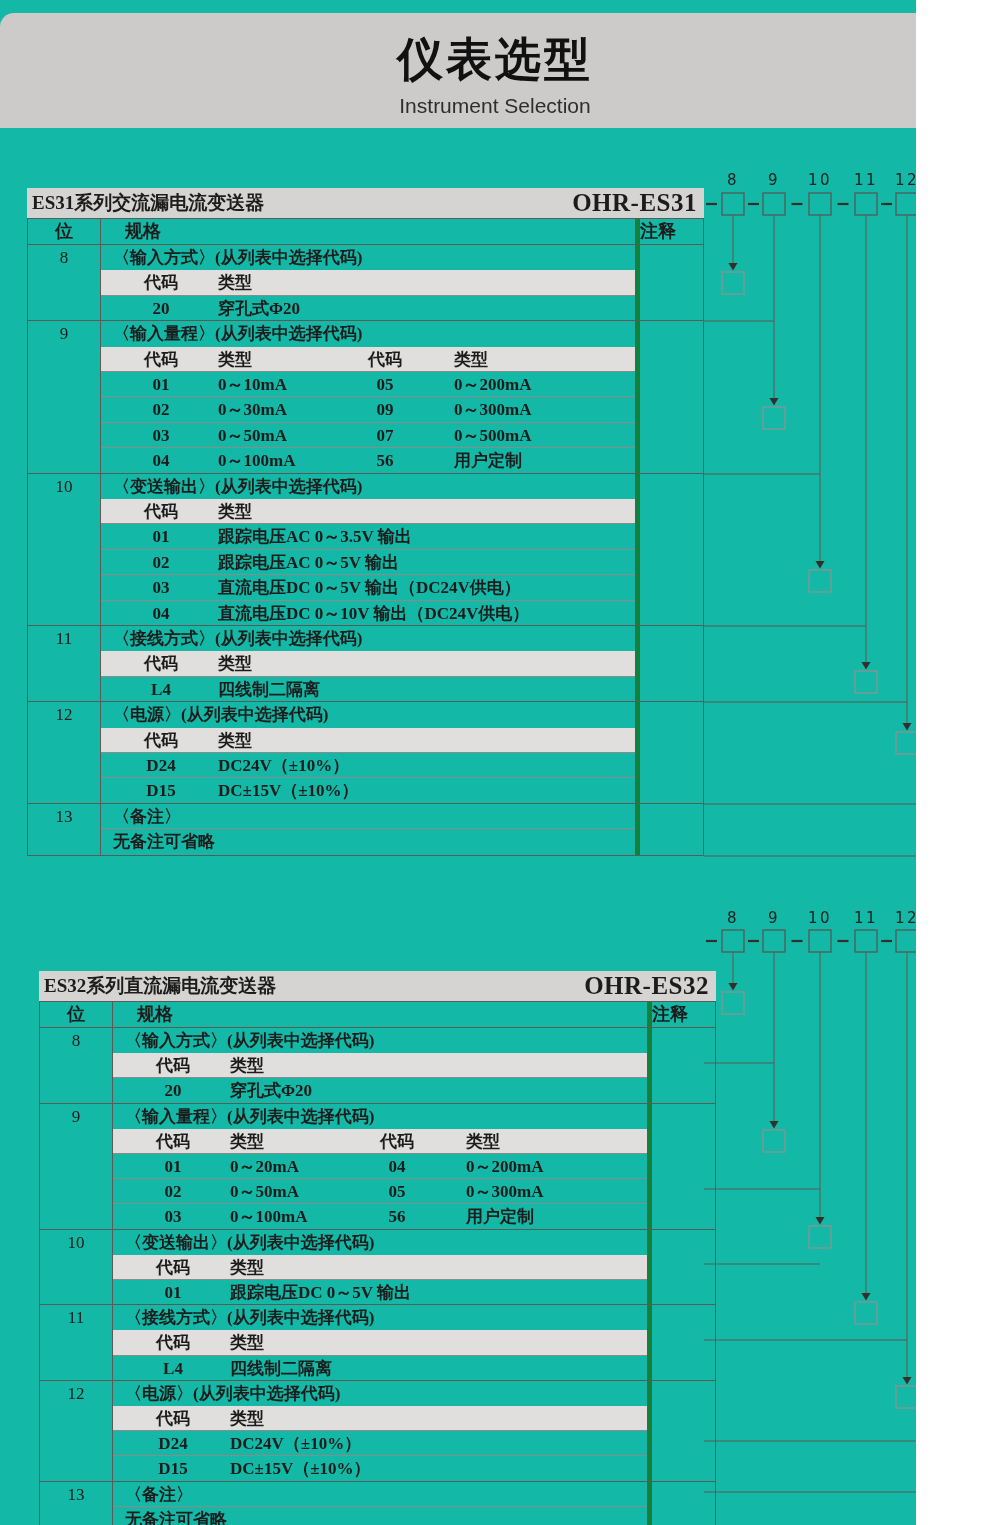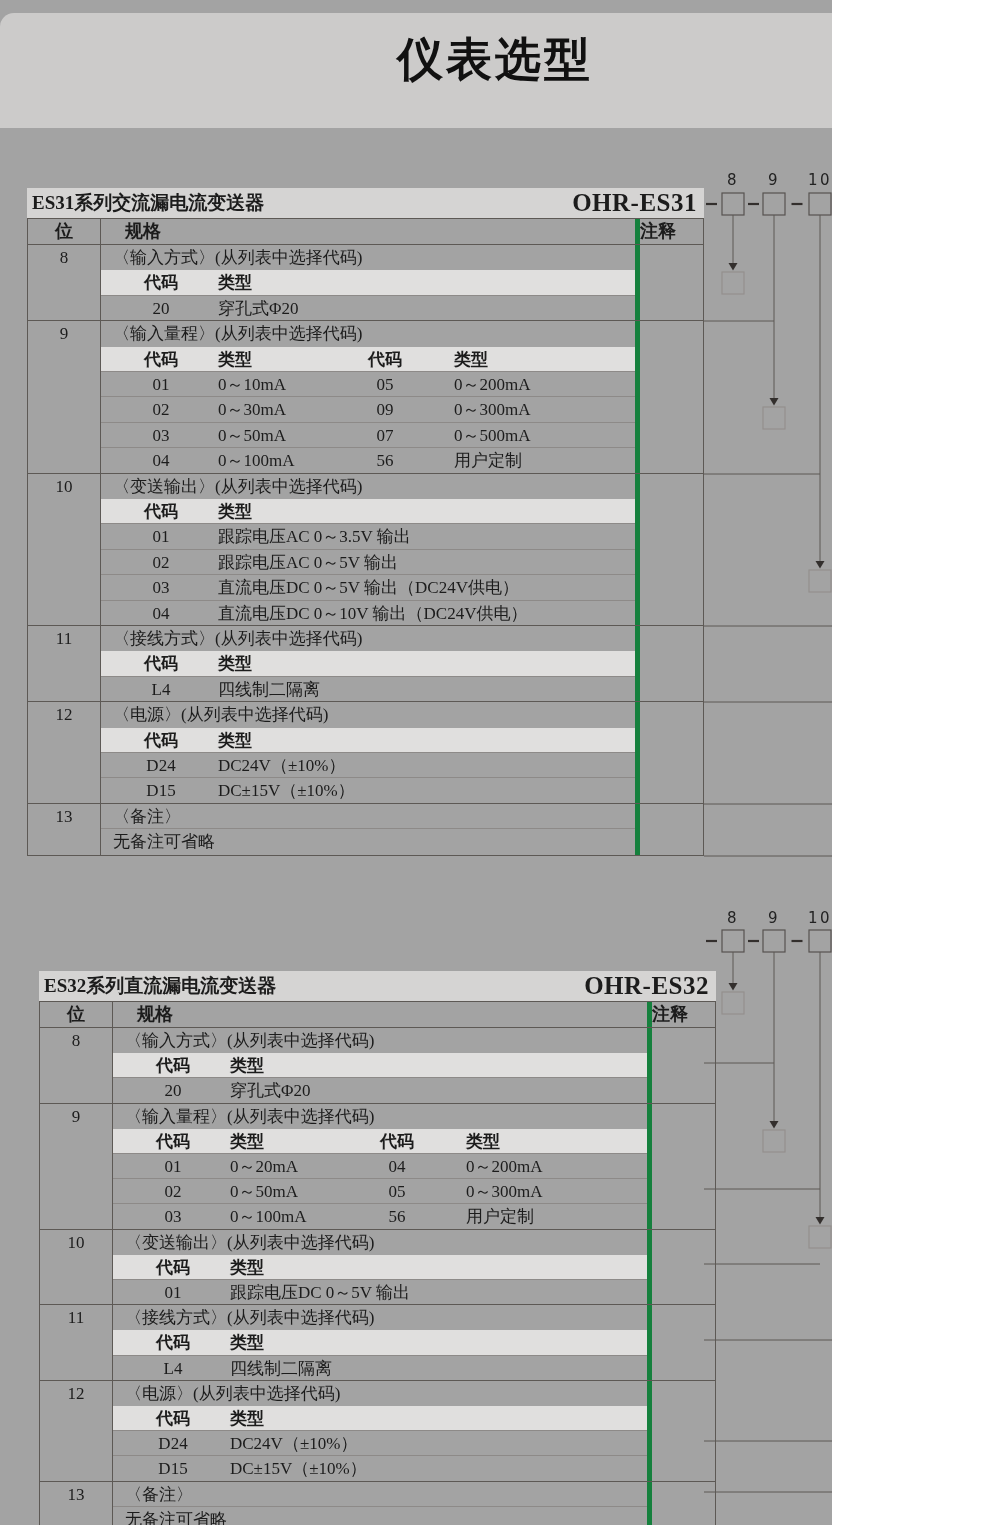--- a/index.html
+++ b/index.html
@@ -1,16 +1,16 @@
 <!DOCTYPE html>
 <html><head>
 <meta charset="utf-8">
 <style>
   html,body{margin:0;padding:0;}
-  .page{position:relative;width:832px;height:1525px;background:#a3a3a3;overflow:hidden;
+  .page{position:relative;width:916px;height:1525px;background:#14b8a6;overflow:hidden;
         font-family:"Liberation Serif","DejaVu Serif",serif;color:#1c1c1c;}
   
   .banner{position:absolute;top:13px;left:0;width:990px;height:115px;background:#cccbca;
           border-radius:14px 14px 0 0;text-align:center;}
   .banner-title{padding-top:16px;font-size:46px;font-weight:bold;letter-spacing:3px;color:#111;
                 font-family:"Liberation Sans","DejaVu Sans",sans-serif;}
   .banner-subtitle{margin-top:3px;font-size:21px;color:#2e2e2e;
                 font-family:"Liberation Sans","DejaVu Sans",sans-serif;}
   
   .table-block{position:absolute;left:27px;width:677px;}
@@ -19,41 +19,42 @@
   .t-title{position:absolute;left:5px;top:0;line-height:30px;font-size:19px;font-weight:bold;}
   .t-model{position:absolute;right:7px;top:0;line-height:30px;font-size:25px;font-weight:600;letter-spacing:.5px;}
   .t-table{border:1px solid #5d5955;}
   .t-headrow{display:flex;height:26px;line-height:25px;box-sizing:border-box;border-bottom:1px solid #5d5955;
              font-weight:bold;font-size:18px;}
   .c-pos{width:73px;box-sizing:border-box;border-right:1px solid #5d5955;text-align:center;flex:none;}
   .c-spec{width:539px;box-sizing:border-box;border-right:5px solid #15803d;position:relative;flex:none;}
   .c-note{width:63px;flex:none;}
   .c-spec.h{padding-left:24px;}
   .t-section{display:flex;box-sizing:border-box;border-bottom:1px solid #5d5955;overflow:hidden;}
-  .subrow{position:relative;box-sizing:border-box;font-size:17px;white-space:nowrap;}
+  .subrow{position:relative;box-sizing:border-box;font-size:17px;white-space:nowrap;font-weight:bold;}
   .subrow.gray{background:#e0dfde;border-bottom:1px solid #8d8a88;font-weight:bold;}
   .subrow.sep{border-bottom:1px solid #8d8a88;}
   .sr-title,.sr-plain{padding-left:12px;}
   .f-code{position:absolute;left:28px;width:64px;text-align:center;}
   .f-type{position:absolute;left:117px;}
   .f-code2{position:absolute;left:252px;width:64px;text-align:center;}
   .f-type2{position:absolute;left:353px;}
   
   svg.diagram{position:absolute;left:0;pointer-events:none;}
   #svg-es31{top:165px;} #svg-es32{top:905px;}
   .pos-label{font-family:"DejaVu Sans","Liberation Sans",sans-serif;font-size:15px;letter-spacing:2.5px;fill:#222;}
   .suffix{font-family:"Liberation Serif","DejaVu Serif",serif;font-size:16px;letter-spacing:6px;fill:#222;}
 </style>
 </head>
 <body>
 
 <div class="page">
 
   <header class="banner">
     <div class="banner-title">仪表选型</div>
+    <div class="banner-subtitle">Instrument Selection</div>
   </header>
 
   <section class="table-block" id="block-es31">
     <div class="t-titlebar">
       <span class="t-title">ES31系列交流漏电流变送器</span>
       <span class="t-model">OHR-ES31</span>
     </div>
     <div class="t-table">
       <div class="t-headrow">
         <div class="c-pos">位</div>

